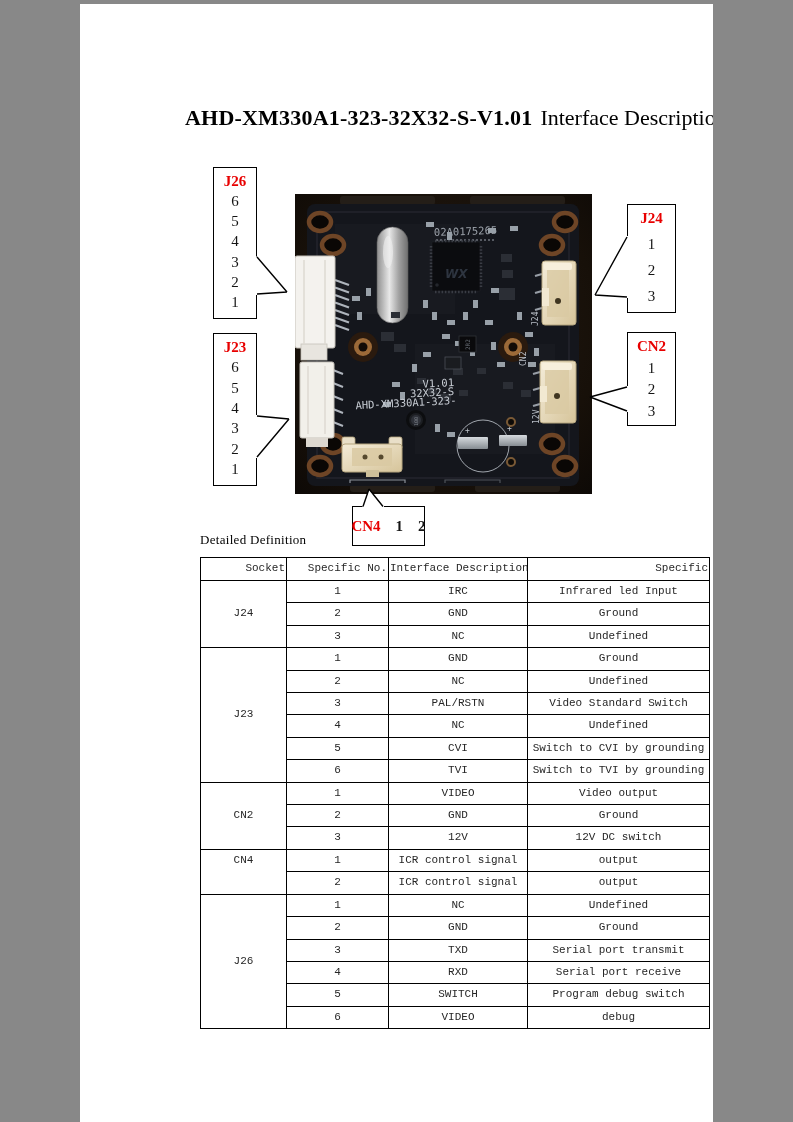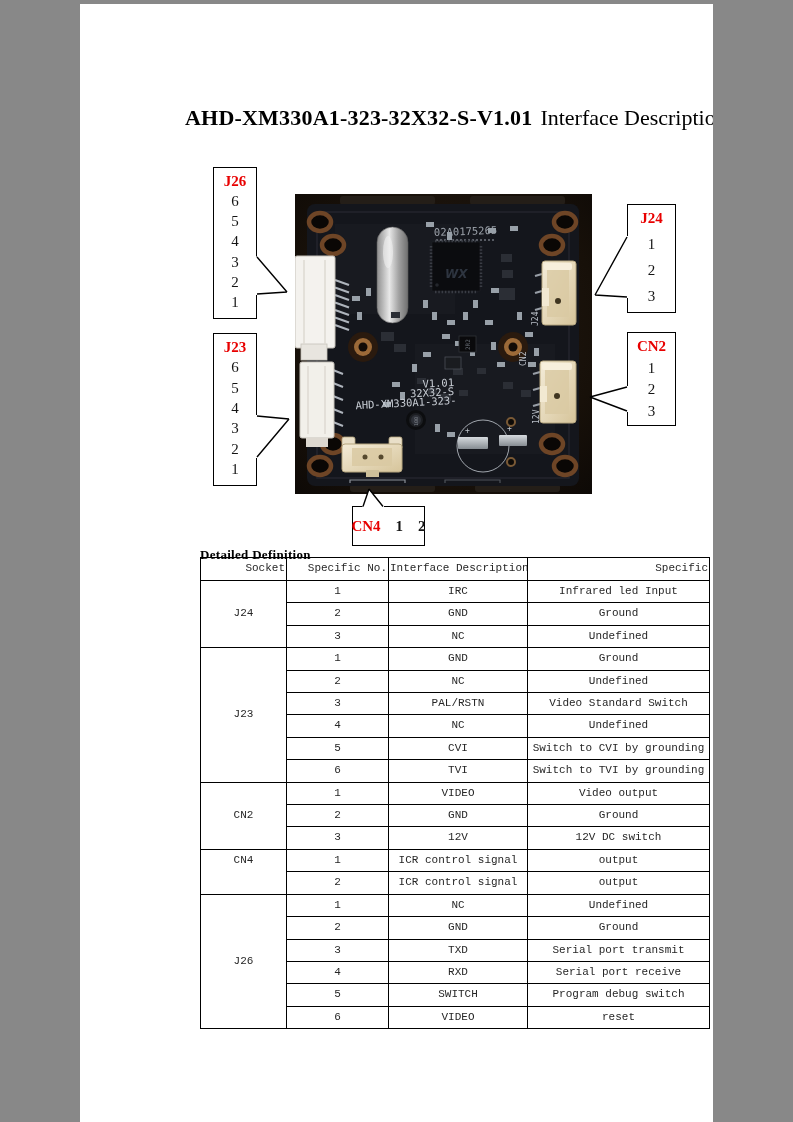--- a/index.html
+++ b/index.html
@@ -28,21 +28,21 @@
   #box-cn4{left:272px;top:502px;width:73px;height:40px;}
   .tail{position:absolute;z-index:5;}
   #tail-j26{left:174px;top:250px;}
   #tail-j23{left:174px;top:408px;}
   #tail-j24{left:511px;top:229px;}
   #tail-cn2{left:506px;top:379px;}
   #tail-cn4{left:278px;top:481px;}
   
   .pcb{position:absolute;left:215px;top:190px;}
   
-  .tbl-heading{position:absolute;left:120px;top:543px;font-size:13px;font-weight:bold;letter-spacing:.3px;}
+  .tbl-heading{position:absolute;left:120px;top:528px;font-size:13px;font-weight:normal;letter-spacing:.3px;}
   table.def{
     position:absolute;left:120px;top:553px;width:509px;
     border-collapse:collapse;table-layout:fixed;
     font-family:"Liberation Mono",monospace;font-size:11px;color:#262626;
     border:1.5px solid #000;
   }
   table.def th,table.def td{
     border:1px solid #000;text-align:center;vertical-align:middle;
     padding:0 1px;white-space:nowrap;overflow:hidden;font-weight:normal;
     height:21.4px;line-height:21.4px;
@@ -443,18 +443,18 @@
           <td>Serial port receive</td>
         </tr>
         <tr>
           <td>5</td>
           <td>SWITCH</td>
           <td>Program debug switch</td>
         </tr>
         <tr>
           <td>6</td>
           <td>VIDEO</td>
-          <td>reset</td>
+          <td>debug</td>
         </tr>
       </tbody>
   </table>
 
 </div>
 
 </body></html>

